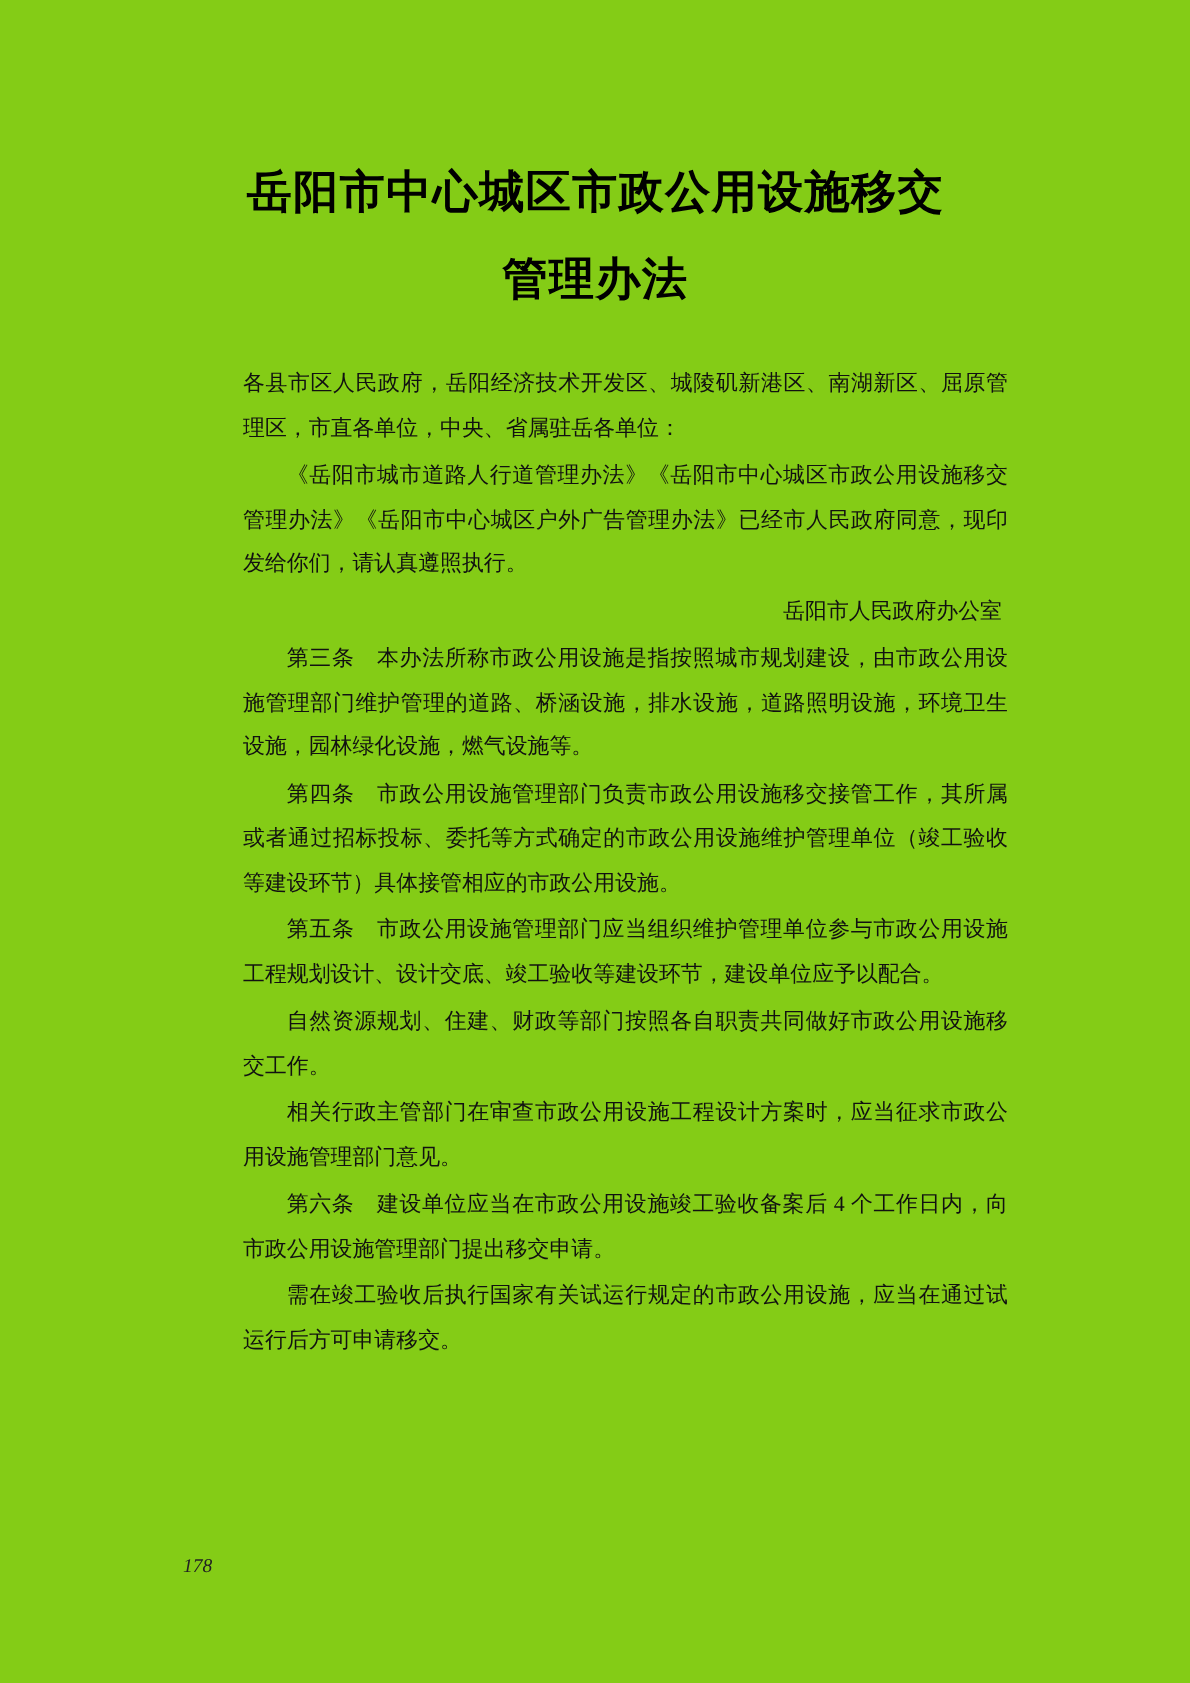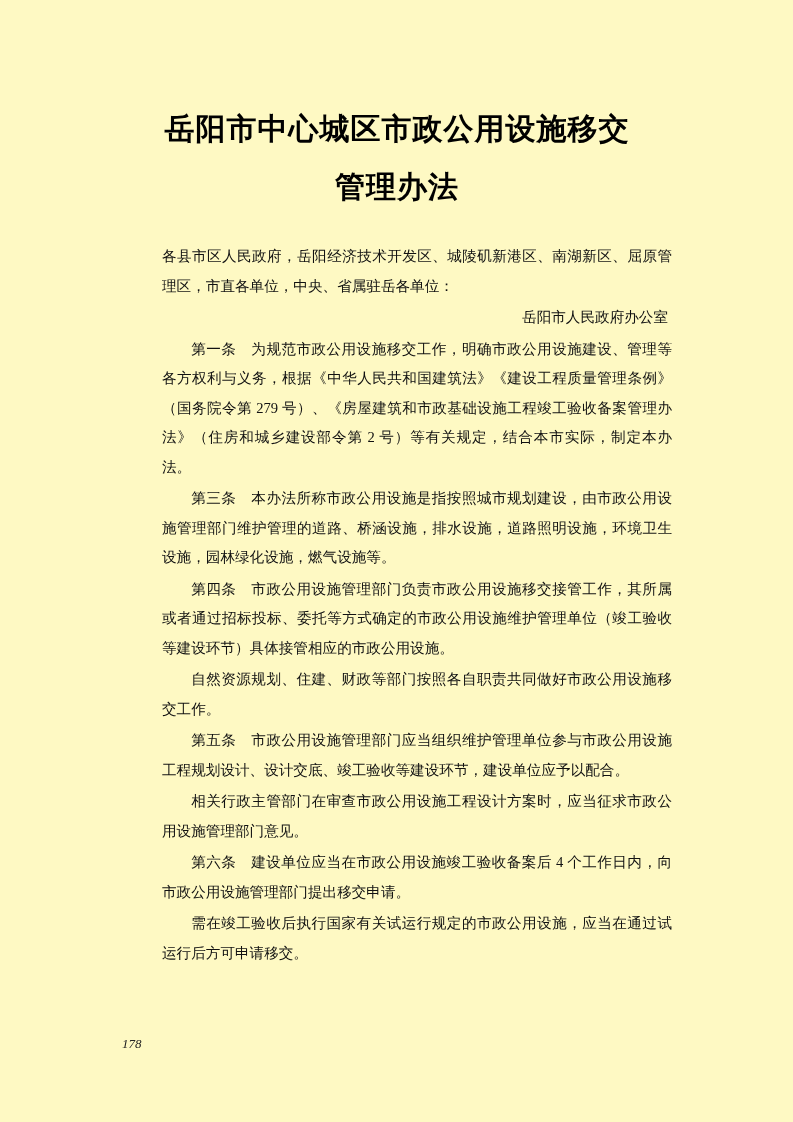--- a/index.html
+++ b/index.html
@@ -4,21 +4,21 @@
 <style>
   html, body {
     margin: 0;
     padding: 0;
     background: #ffffff;
   }
   .page {
     position: relative;
     width: 793px;
     height: 1122px;
-    background: #fef9c3;
+    background: #84cc16;
     overflow: hidden;
     font-family: "Liberation Serif", "DejaVu Serif", serif;
     color: #1a1a1a;
   }
   .content {
     position: absolute;
     left: 122px;
     top: 0;
     width: 550px;
   }
@@ -72,26 +72,26 @@
 <div class="page">
   <div class="content">
 
     <h1 class="doc-title">
       <span class="title-line">岳阳市中心城区市政公用设施移交</span>
       <span class="title-line">管理办法</span>
     </h1>
 
     <div class="doc-body">
       <p class="flush">各县市区人民政府，岳阳经济技术开发区、城陵矶新港区、南湖新区、屈原管理区，市直各单位，中央、省属驻岳各单位：</p>
+      <p class="indent">《岳阳市城市道路人行道管理办法》《岳阳市中心城区市政公用设施移交管理办法》《岳阳市中心城区户外广告管理办法》已经市人民政府同意，现印发给你们，请认真遵照执行。</p>
       <p class="right">岳阳市人民政府办公室</p>
-      <p class="indent">第一条　为规范市政公用设施移交工作，明确市政公用设施建设、管理等各方权利与义务，根据《中华人民共和国建筑法》《建设工程质量管理条例》（国务院令第 279 号）、《房屋建筑和市政基础设施工程竣工验收备案管理办法》（住房和城乡建设部令第 2 号）等有关规定，结合本市实际，制定本办法。</p>
       <p class="indent">第三条　本办法所称市政公用设施是指按照城市规划建设，由市政公用设施管理部门维护管理的道路、桥涵设施，排水设施，道路照明设施，环境卫生设施，园林绿化设施，燃气设施等。</p>
       <p class="indent">第四条　市政公用设施管理部门负责市政公用设施移交接管工作，其所属或者通过招标投标、委托等方式确定的市政公用设施维护管理单位（竣工验收等建设环节）具体接管相应的市政公用设施。</p>
+      <p class="indent">第五条　市政公用设施管理部门应当组织维护管理单位参与市政公用设施工程规划设计、设计交底、竣工验收等建设环节，建设单位应予以配合。</p>
       <p class="indent">自然资源规划、住建、财政等部门按照各自职责共同做好市政公用设施移交工作。</p>
-      <p class="indent">第五条　市政公用设施管理部门应当组织维护管理单位参与市政公用设施工程规划设计、设计交底、竣工验收等建设环节，建设单位应予以配合。</p>
       <p class="indent">相关行政主管部门在审查市政公用设施工程设计方案时，应当征求市政公用设施管理部门意见。</p>
       <p class="indent">第六条　建设单位应当在市政公用设施竣工验收备案后 4 个工作日内，向市政公用设施管理部门提出移交申请。</p>
       <p class="indent">需在竣工验收后执行国家有关试运行规定的市政公用设施，应当在通过试运行后方可申请移交。</p>
     </div>
 
   </div>
 
   <div class="page-number">178</div>
 </div>
 

